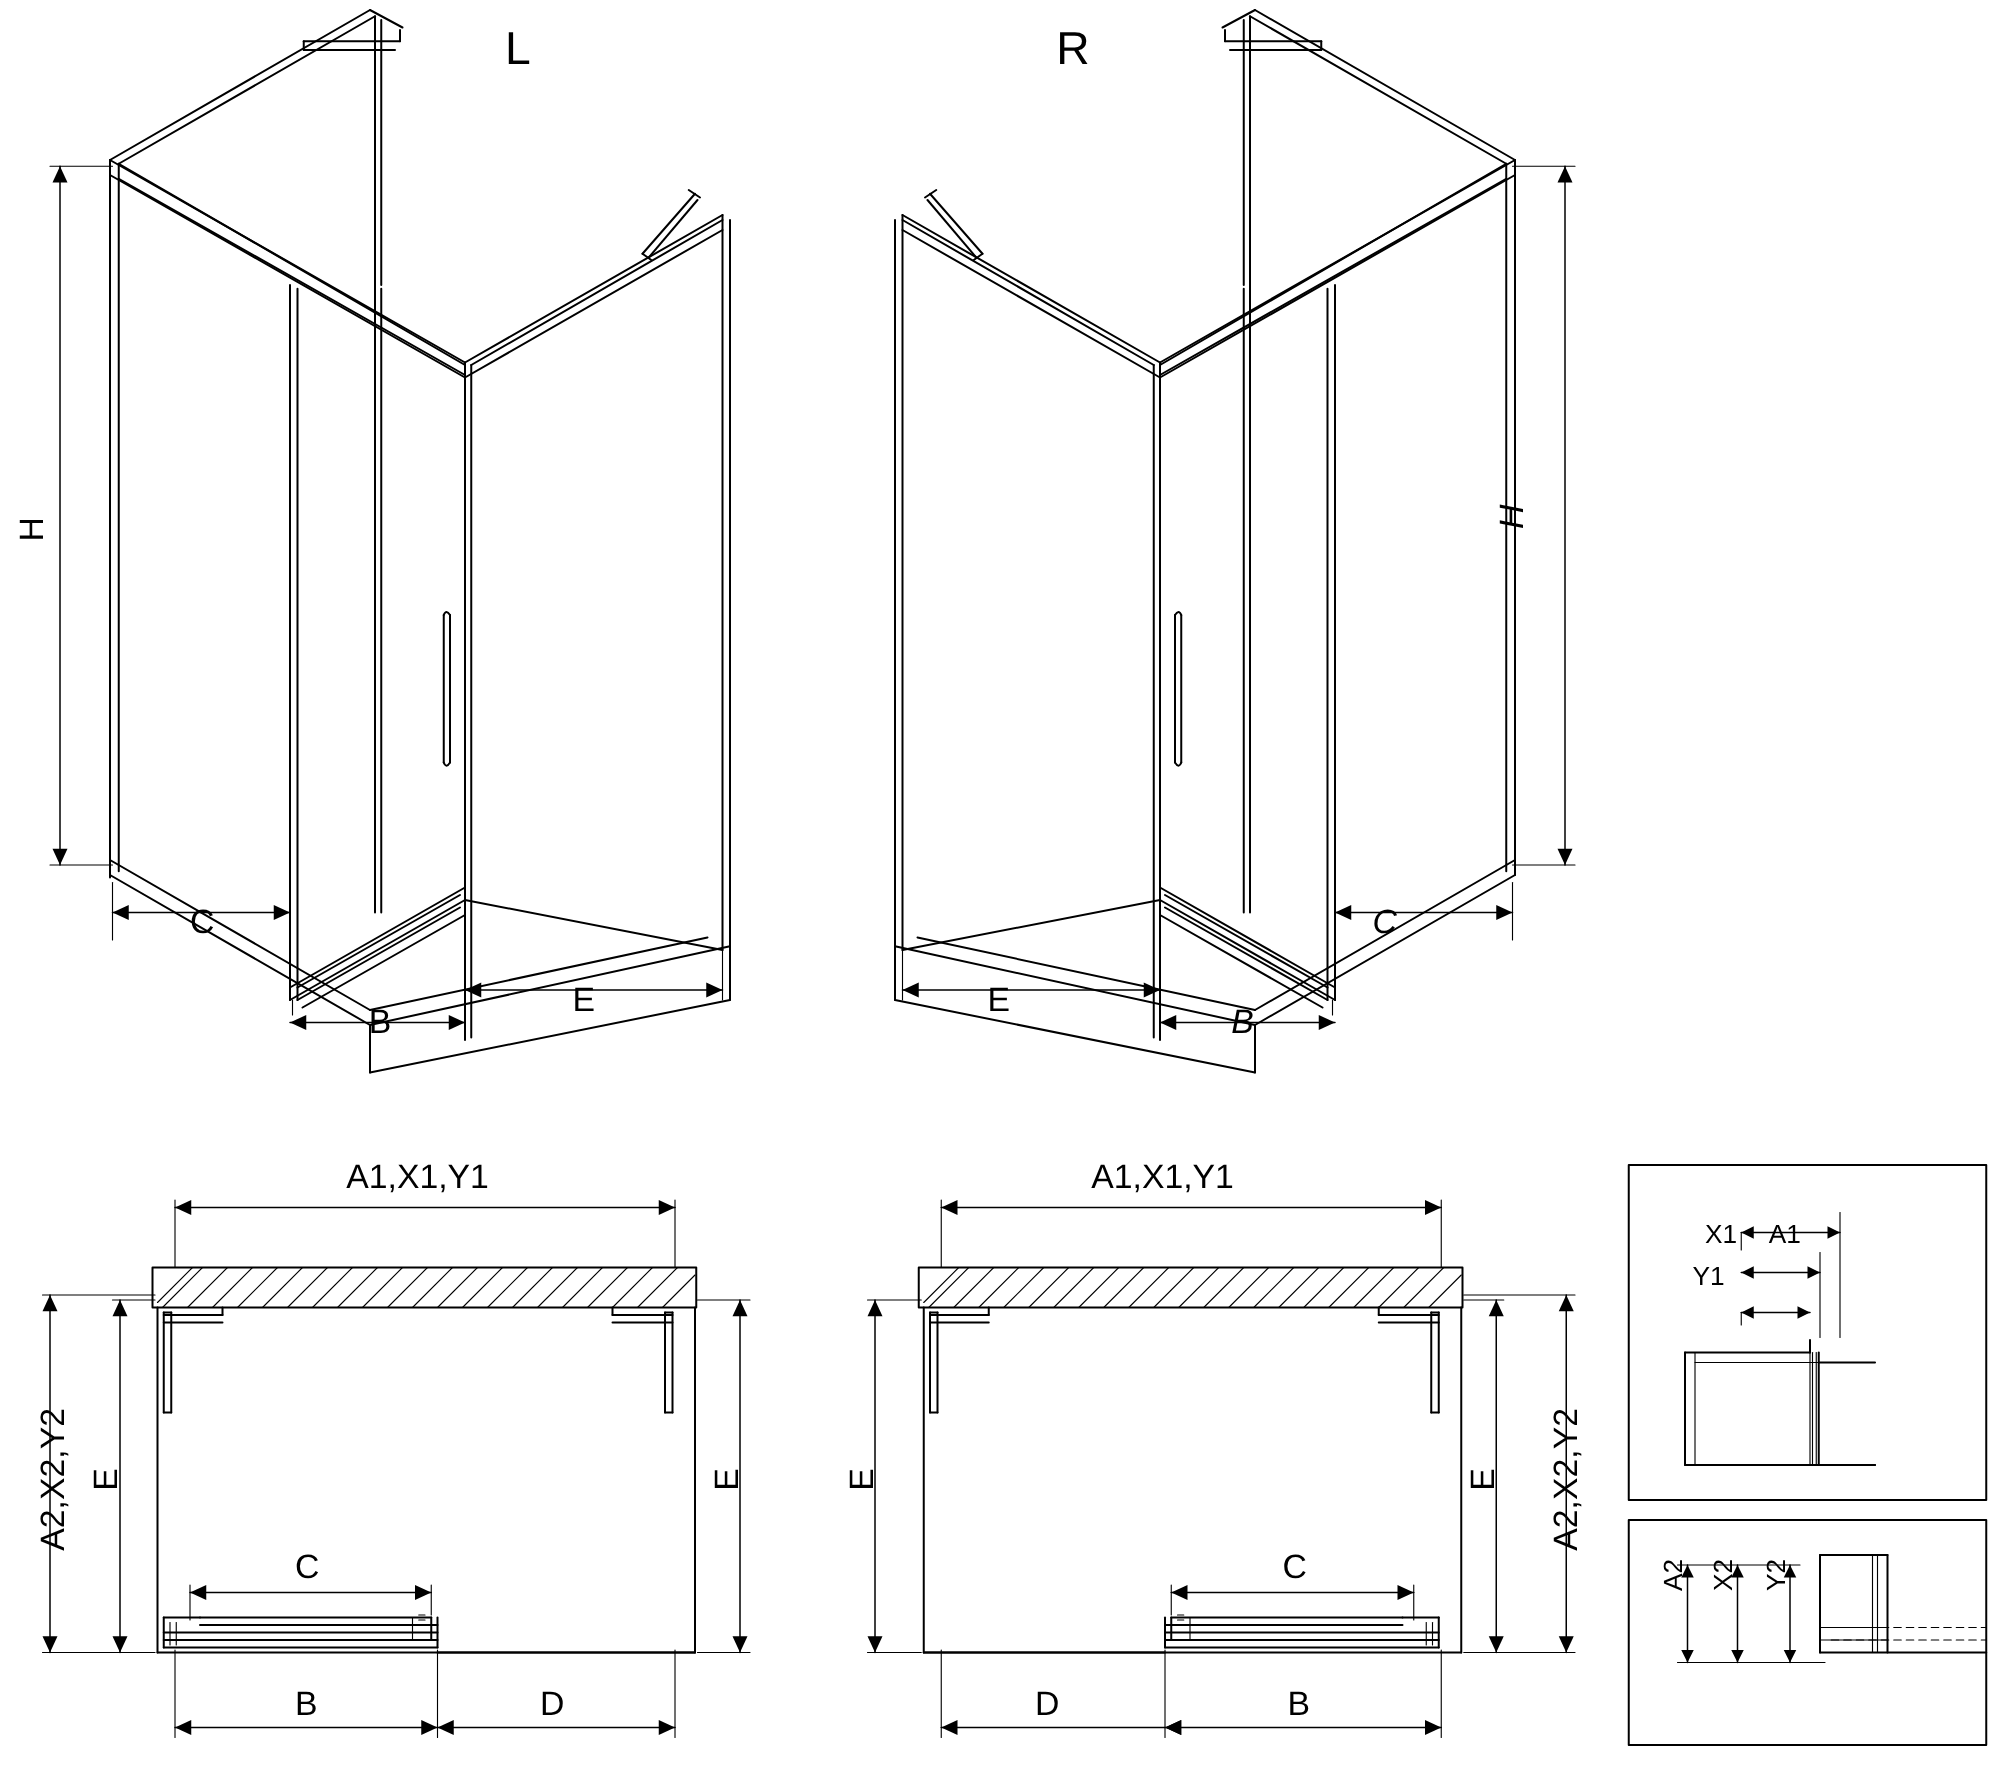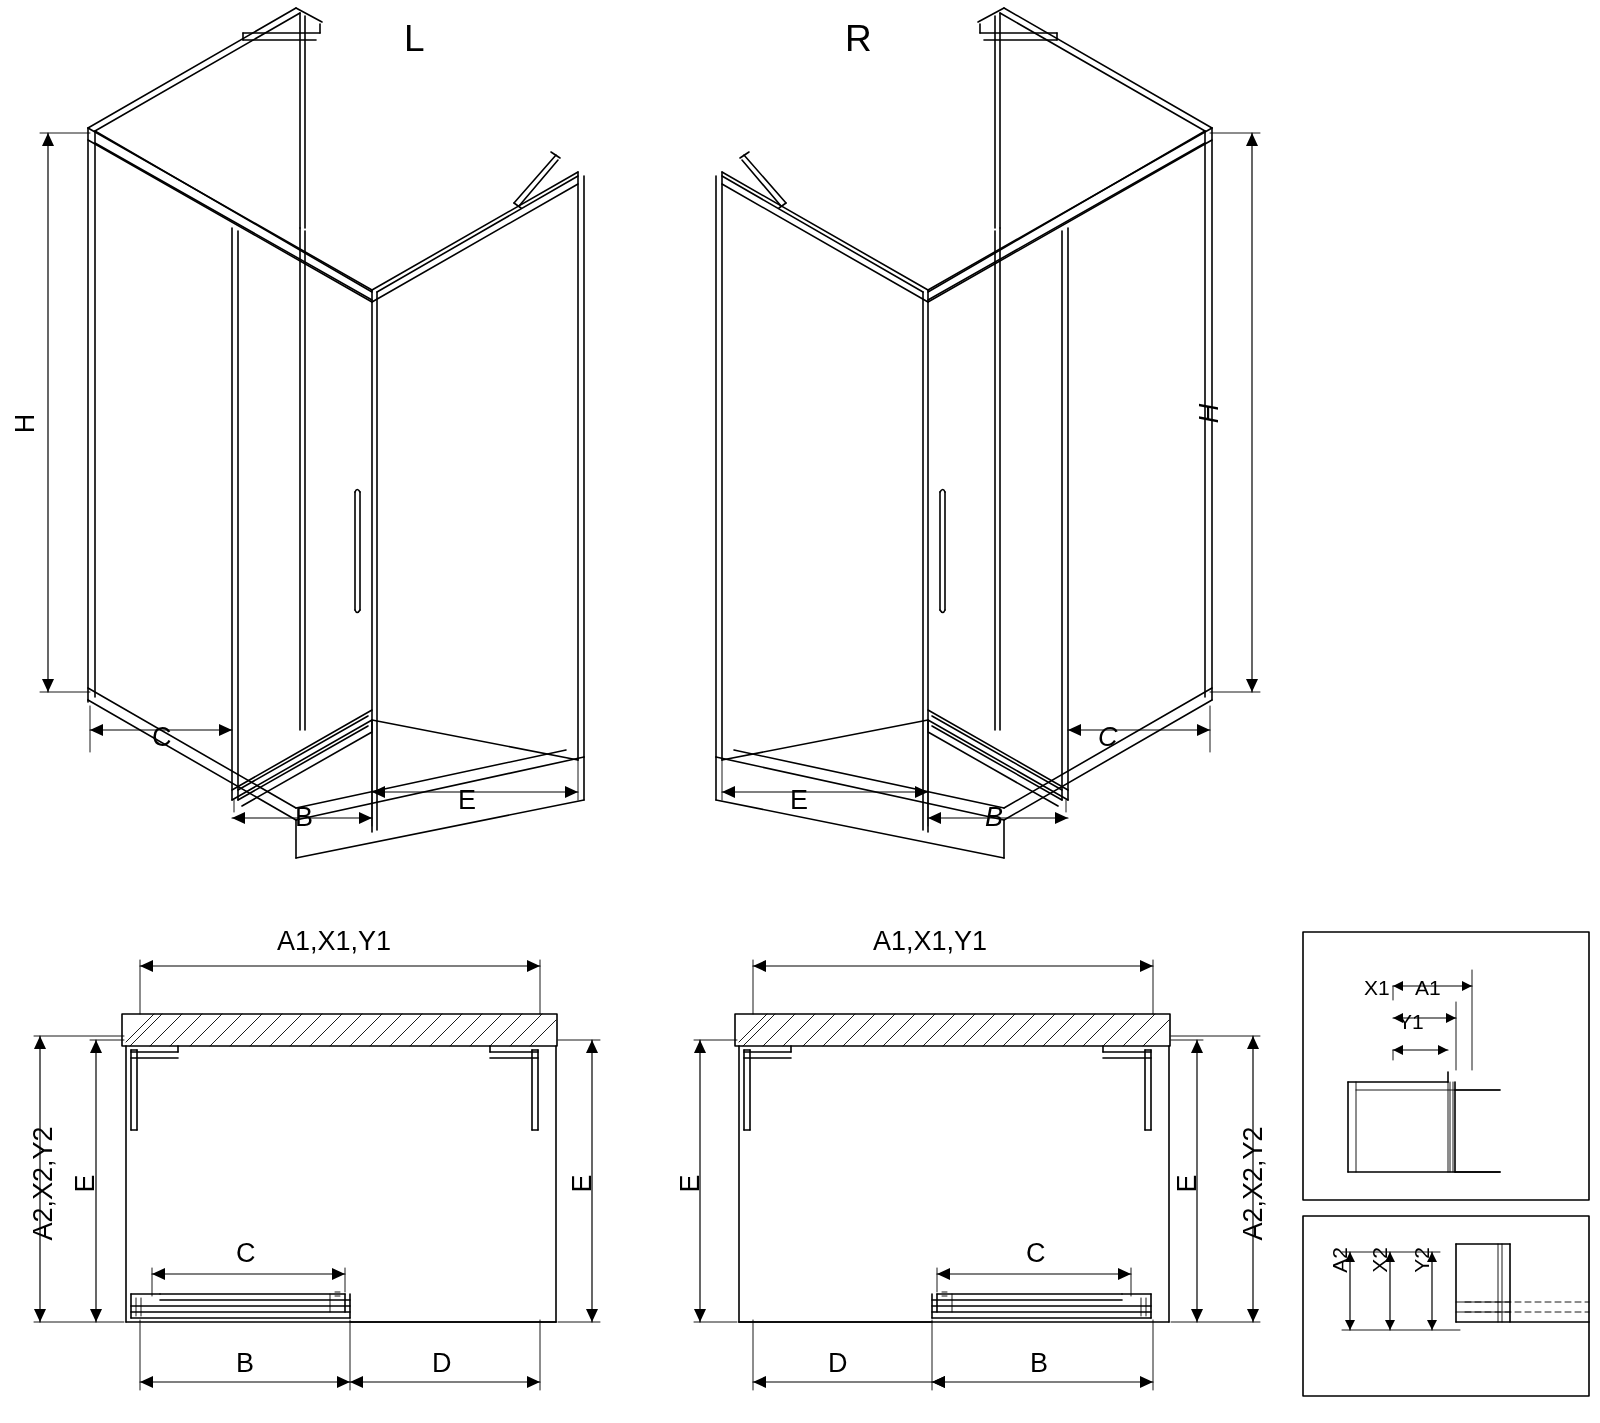--- a/index.html
+++ b/index.html
@@ -435,19 +435,19 @@
 <div class="lbl dim" style="left:236px;top:1238px;">C</div>
 <div class="lbl dim" style="left:1026px;top:1238px;">C</div>
 
 <div class="lbl dim" style="left:236px;top:1348px;">B</div>
 <div class="lbl dim" style="left:432px;top:1348px;">D</div>
 <div class="lbl dim" style="left:1030px;top:1348px;">B</div>
 <div class="lbl dim" style="left:828px;top:1348px;">D</div>
 
 <div class="lbl small" style="left:1415px;top:976px;">A1</div>
 <div class="lbl small" style="left:1364px;top:976px;">X1</div>
-<div class="lbl small" style="left:1398px;top:1010px;">Y1</div>
+<div class="lbl small" style="left:1354px;top:1010px;">Y1</div>
 
 <div class="lbl small rot90" style="left:1327px;top:1248px;">A2</div>
 <div class="lbl small rot90" style="left:1367px;top:1248px;">X2</div>
 <div class="lbl small rot90" style="left:1409px;top:1248px;">Y2</div>
 
 </div>
 
 </body></html>

